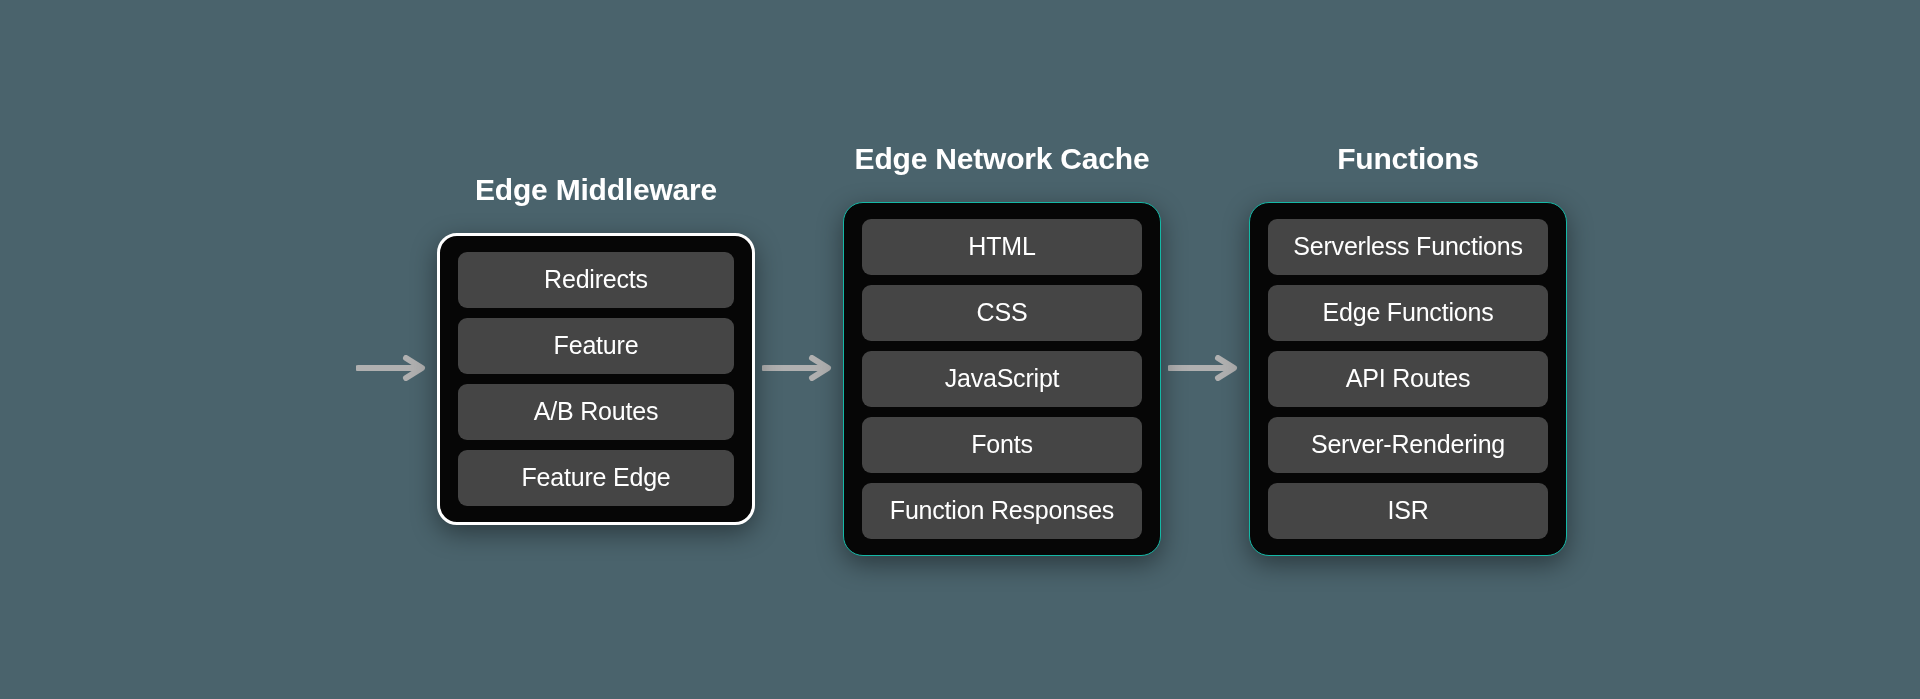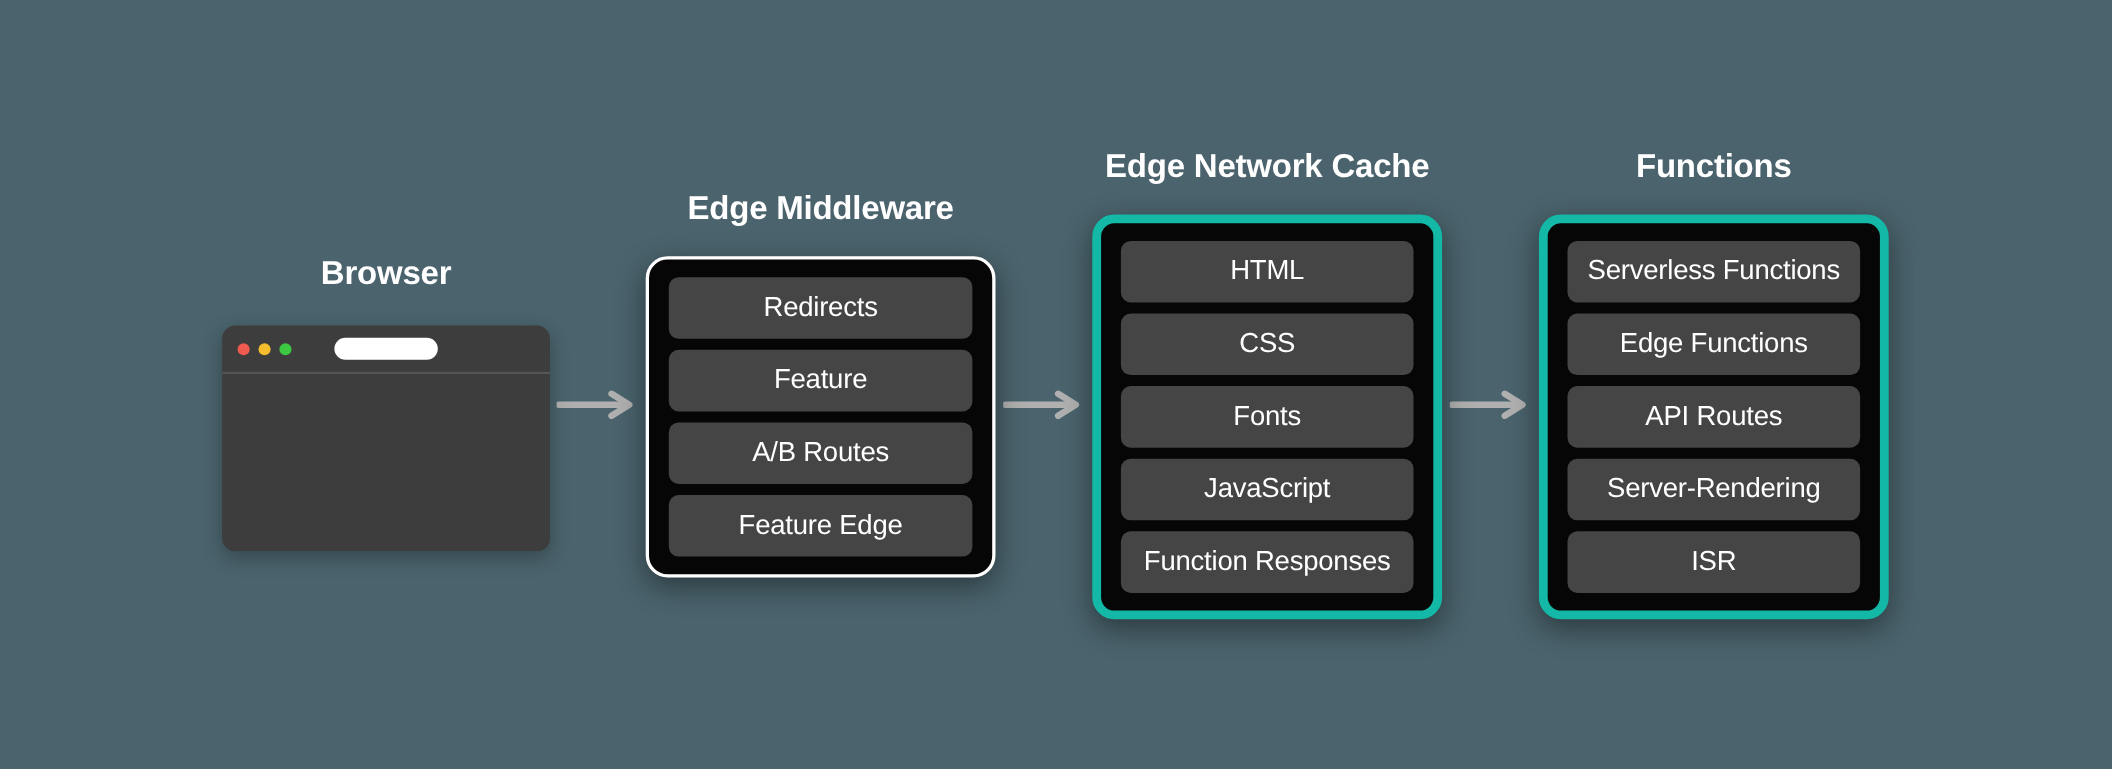--- a/index.html
+++ b/index.html
@@ -122,21 +122,21 @@
     padding: 16px 18px;
     display: flex;
     flex-direction: column;
     gap: 10px;
     box-shadow: 0 8px 26px rgba(0,0,0,0.42);
   }
   .panel.highlight {
     border: 3px solid #ffffff;
   }
   .panel.dim {
-    border: 8px solid #14b8a6;
+    border: 1px solid #14b8a6;
   }
 
   .pill {
     background: #454545;
     border-radius: 9px;
     height: 56px;
     display: flex;
     align-items: center;
     justify-content: center;
     color: #ffffff;
@@ -145,34 +145,20 @@
     letter-spacing: -0.2px;
     white-space: nowrap;
     user-select: none;
   }
 </style>
 </head>
 <body>
 
 <div id="stage">
 
-  <div class="column browser-col">
-    <div class="col-title">Browser</div>
-    <div class="browser-window">
-      <div class="browser-chrome">
-        <div class="dots">
-          <span class="dot red"></span>
-          <span class="dot amber"></span>
-          <span class="dot green"></span>
-        </div>
-        <div class="url-bar"></div>
-      </div>
-      <div class="browser-body"></div>
-    </div>
-  </div>
 
   <div class="arrow">
     <svg width="74" height="26" viewBox="0 0 74 26" aria-hidden="true">
       <line x1="2" y1="13" x2="58" y2="13" stroke="#b0b0b0" stroke-width="6" stroke-linecap="round"></line>
       <polyline points="50,3 66,13 50,23" fill="none" stroke="#b0b0b0" stroke-width="6" stroke-linecap="round" stroke-linejoin="round"></polyline>
     </svg>
   </div>
 
   <div class="column panel-col">
     <div class="col-title">Edge Middleware</div>
@@ -189,22 +175,22 @@
       <line x1="2" y1="13" x2="58" y2="13" stroke="#b0b0b0" stroke-width="6" stroke-linecap="round"></line>
       <polyline points="50,3 66,13 50,23" fill="none" stroke="#b0b0b0" stroke-width="6" stroke-linecap="round" stroke-linejoin="round"></polyline>
     </svg>
   </div>
 
   <div class="column panel-col">
     <div class="col-title">Edge Network Cache</div>
     <div class="panel dim">
       <div class="pill">HTML</div>
       <div class="pill">CSS</div>
+      <div class="pill">JavaScript</div>
       <div class="pill">Fonts</div>
-      <div class="pill">JavaScript</div>
       <div class="pill">Function Responses</div>
     </div>
   </div>
 
   <div class="arrow">
     <svg width="74" height="26" viewBox="0 0 74 26" aria-hidden="true">
       <line x1="2" y1="13" x2="58" y2="13" stroke="#b0b0b0" stroke-width="6" stroke-linecap="round"></line>
       <polyline points="50,3 66,13 50,23" fill="none" stroke="#b0b0b0" stroke-width="6" stroke-linecap="round" stroke-linejoin="round"></polyline>
     </svg>
   </div>

